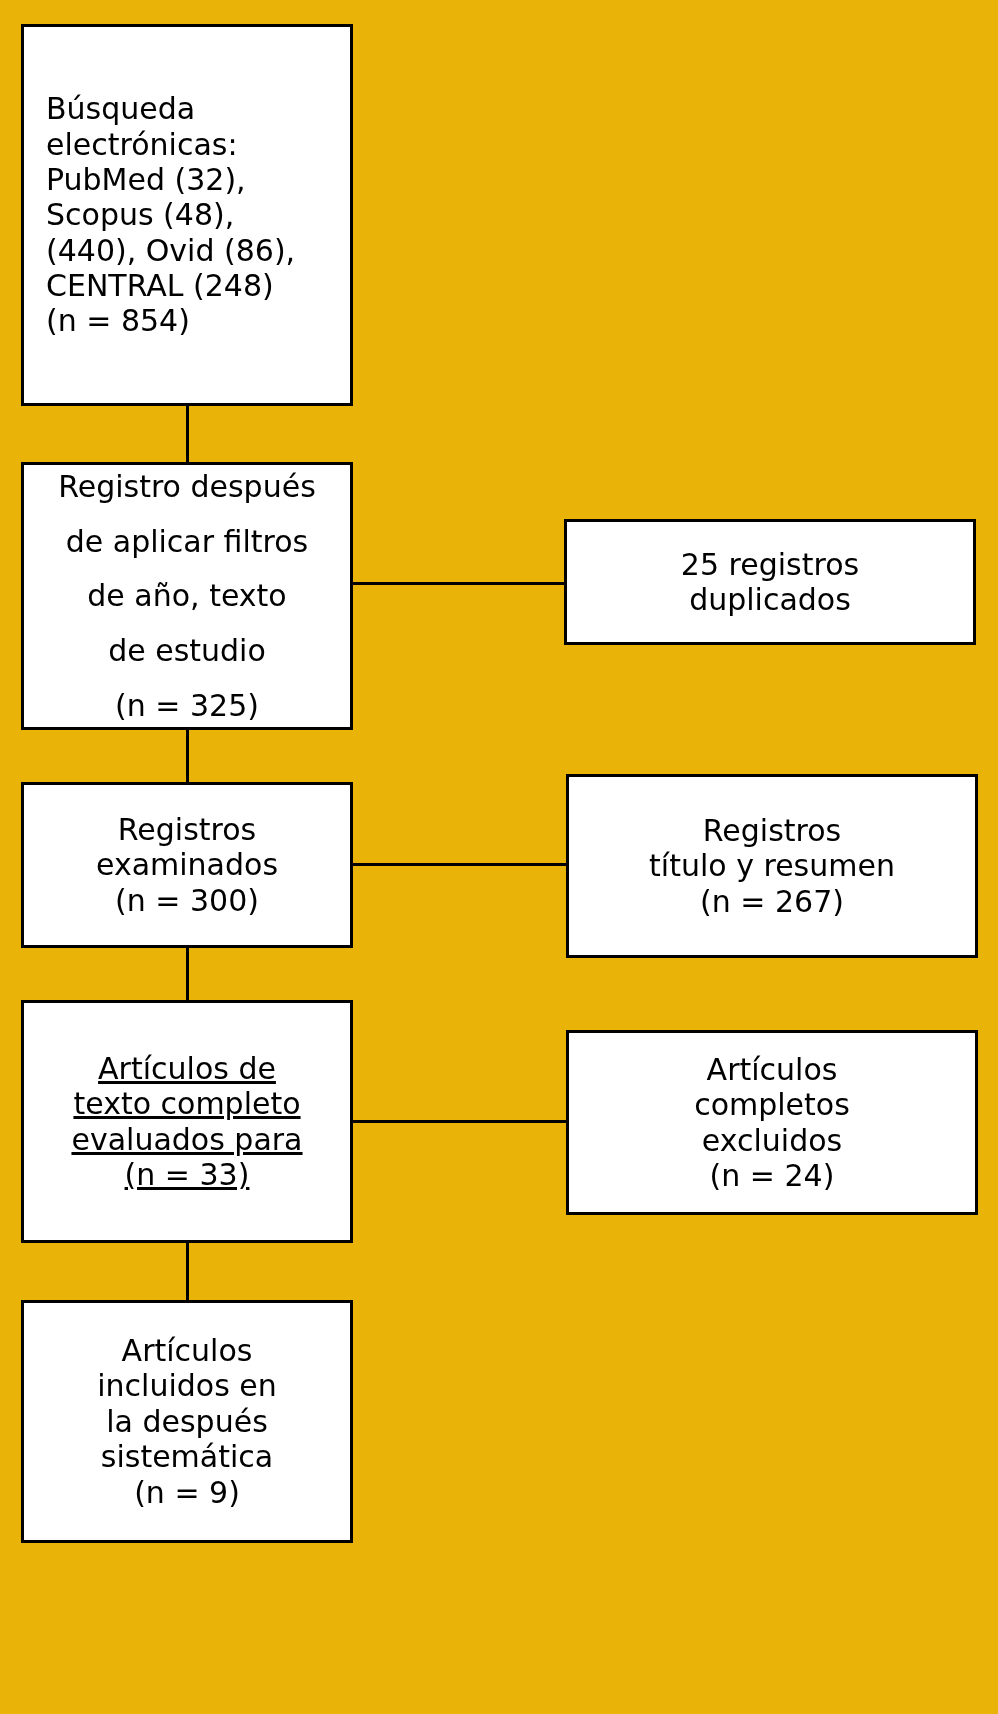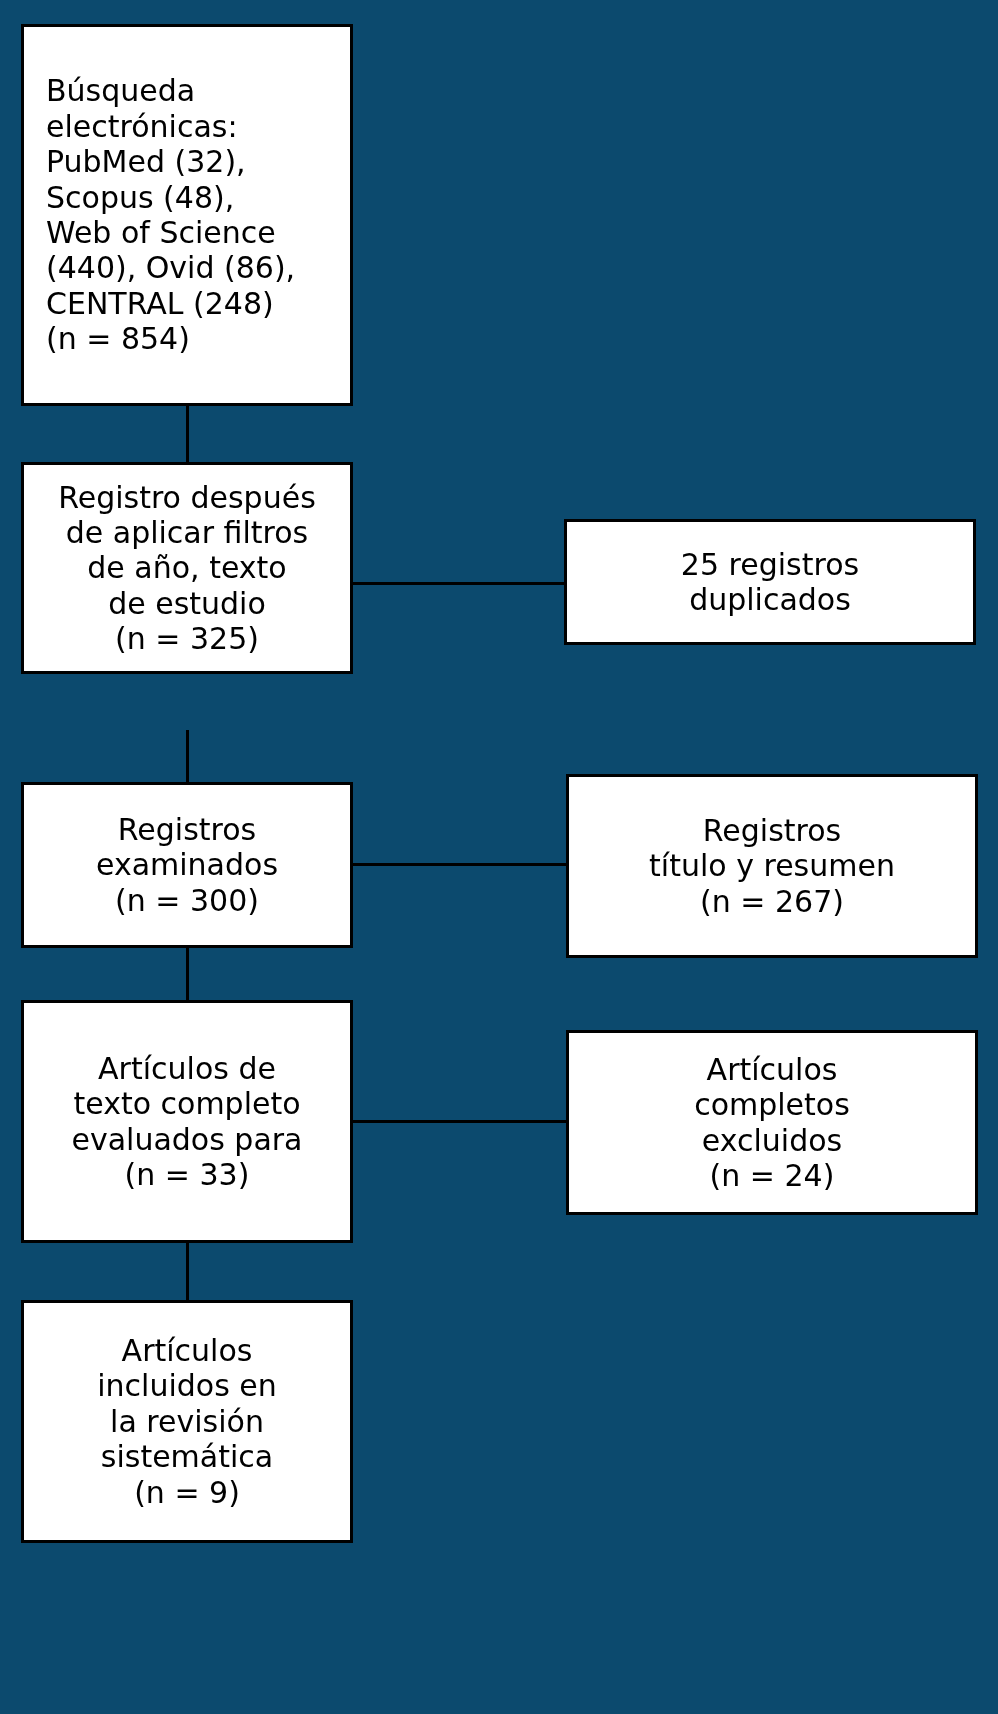--- a/index.html
+++ b/index.html
@@ -8,21 +8,21 @@
     background: #ffffff;
   }
   body {
     font-family: "DejaVu Sans", "Liberation Sans", sans-serif;
     color: #000000;
   }
   #diagram {
     position: relative;
     width: 998px;
     height: 1714px;
-    background: #0c4a6e;
+    background: #eab308;
     overflow: hidden;
   }
   .node {
     position: absolute;
     box-sizing: border-box;
     border: 3px solid #000000;
     background: #ffffff;
     display: flex;
     flex-direction: column;
     justify-content: center;
@@ -57,29 +57,28 @@
 </head>
 <body>
 
 <div id="diagram">
 
   <div class="node align-left" style="left:21px; top:24px; width:332px; height:382px; padding-left:22px;">
     <span class="line">Búsqueda</span>
     <span class="line">electrónicas:</span>
     <span class="line">PubMed (32),</span>
     <span class="line">Scopus (48),</span>
-    <span class="line">Web of Science</span>
     <span class="line">(440), Ovid (86),</span>
     <span class="line">CENTRAL (248)</span>
     <span class="line">(n = 854)</span>
   </div>
 
   <div class="connector v" style="left:186px; top:406px; height:56px;"></div>
 
-  <div class="node align-center" style="left:21px; top:462px; width:332px; height:212px;">
+  <div class="node align-center" style="left:21px; top:462px; width:332px; height:268px;justify-content:space-between;">
     <span class="line">Registro después</span>
     <span class="line">de aplicar filtros</span>
     <span class="line">de año, texto</span>
     <span class="line">de estudio</span>
     <span class="line">(n = 325)</span>
   </div>
 
   <div class="connector h" style="left:353px; top:582px; width:213px;"></div>
 
   <div class="node align-center" style="left:564px; top:519px; width:412px; height:126px;">
@@ -98,39 +97,39 @@
   <div class="connector h" style="left:353px; top:863px; width:213px;"></div>
 
   <div class="node align-center" style="left:566px; top:774px; width:412px; height:184px;">
     <span class="line">Registros</span>
     <span class="line">título y resumen</span>
     <span class="line">(n = 267)</span>
   </div>
 
   <div class="connector v" style="left:186px; top:948px; height:52px;"></div>
 
-  <div class="node align-center" style="left:21px; top:1000px; width:332px; height:243px;">
+  <div class="node align-center" style="left:21px; top:1000px; width:332px; height:243px;text-decoration:underline;">
     <span class="line">Artículos de</span>
     <span class="line">texto completo</span>
     <span class="line">evaluados para</span>
     <span class="line">(n = 33)</span>
   </div>
 
   <div class="connector h" style="left:353px; top:1120px; width:213px;"></div>
 
   <div class="node align-center" style="left:566px; top:1030px; width:412px; height:185px;">
     <span class="line">Artículos</span>
     <span class="line">completos</span>
     <span class="line">excluidos</span>
     <span class="line">(n = 24)</span>
   </div>
 
   <div class="connector v" style="left:186px; top:1243px; height:57px;"></div>
 
   <div class="node align-center" style="left:21px; top:1300px; width:332px; height:243px;">
     <span class="line">Artículos</span>
     <span class="line">incluidos en</span>
-    <span class="line">la revisión</span>
+    <span class="line">la después</span>
     <span class="line">sistemática</span>
     <span class="line">(n = 9)</span>
   </div>
 
 </div>
 
 </body></html>

